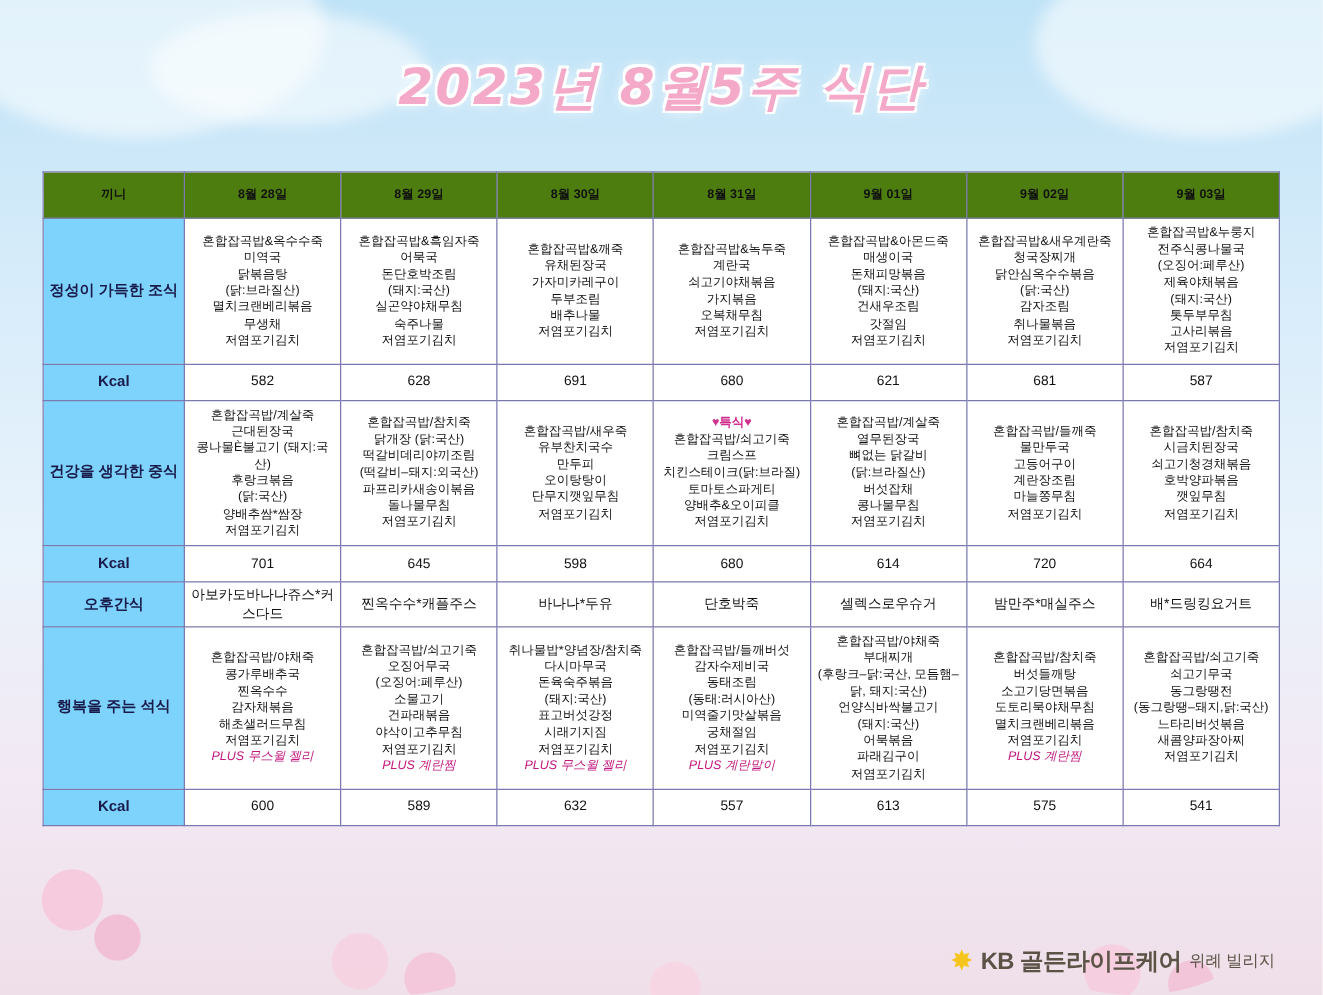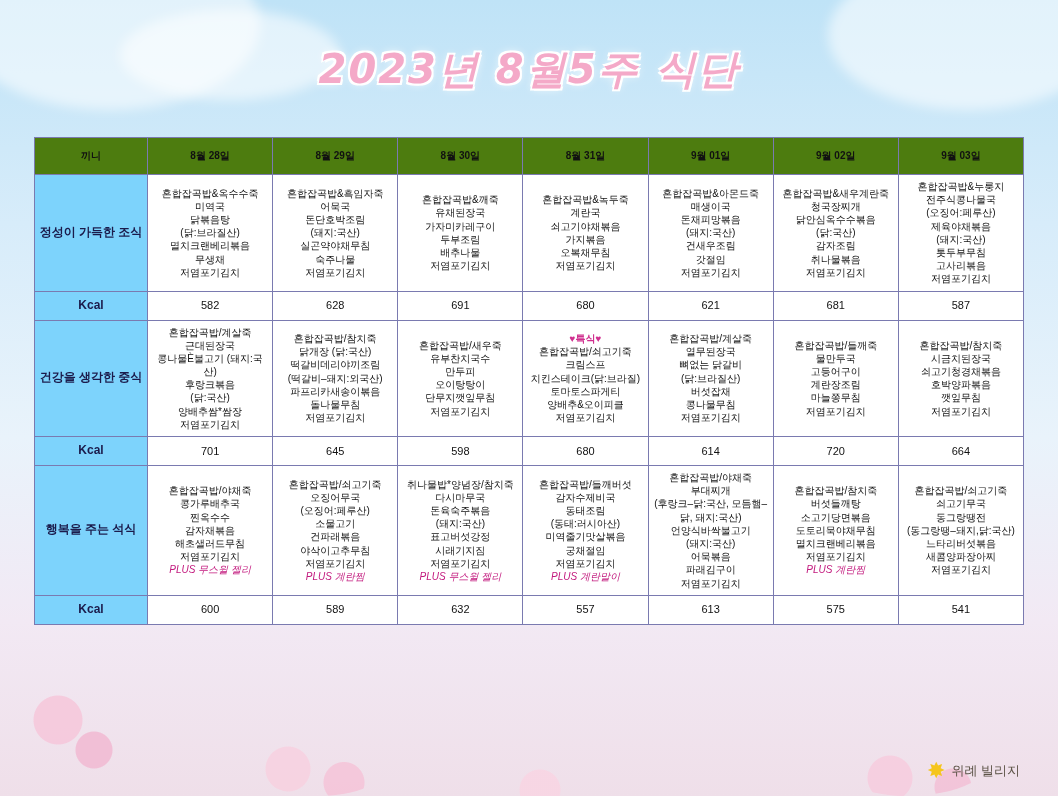--- a/index.html
+++ b/index.html
@@ -141,20 +141,30 @@
       <tr class="kcal">
         <td class="rowlabel">Kcal</td>
         <td class="cell"><span>701</span></td>
         <td class="cell"><span>645</span></td>
         <td class="cell"><span>598</span></td>
         <td class="cell"><span>680</span></td>
         <td class="cell"><span>614</span></td>
         <td class="cell"><span>720</span></td>
         <td class="cell"><span>664</span></td>
       </tr>
+      <tr class="snack">
+        <td class="rowlabel">오후간식</td>
+        <td class="cell"><span>아보카도바나나쥬스*커스다드</span></td>
+        <td class="cell"><span>찐옥수수*캐플주스</span></td>
+        <td class="cell"><span>바나나*두유</span></td>
+        <td class="cell"><span>단호박죽</span></td>
+        <td class="cell"><span>셀렉스로우슈거</span></td>
+        <td class="cell"><span>밤만주*매실주스</span></td>
+        <td class="cell"><span>배*드링킹요거트</span></td>
+      </tr>
       <tr class="meal">
         <td class="rowlabel">행복을 주는 석식</td>
         <td class="cell"><span>혼합잡곡밥/야채죽</span><br><span>콩가루배추국</span><br><span>찐옥수수</span><br><span>감자채볶음</span><br><span>해초샐러드무침</span><br><span>저염포기김치</span><br><span class="plus">PLUS 무스윌 젤리</span></td>
         <td class="cell"><span>혼합잡곡밥/쇠고기죽</span><br><span>오징어무국</span><br><span>(오징어:페루산)</span><br><span>소물고기</span><br><span>건파래볶음</span><br><span>야삭이고추무침</span><br><span>저염포기김치</span><br><span class="plus">PLUS 계란찜</span></td>
         <td class="cell"><span>취나물밥*양념장/참치죽</span><br><span>다시마무국</span><br><span>돈육숙주볶음</span><br><span>(돼지:국산)</span><br><span>표고버섯강정</span><br><span>시래기지짐</span><br><span>저염포기김치</span><br><span class="plus">PLUS 무스윌 젤리</span></td>
         <td class="cell"><span>혼합잡곡밥/들깨버섯</span><br><span>감자수제비국</span><br><span>동태조림</span><br><span>(동태:러시아산)</span><br><span>미역줄기맛살볶음</span><br><span>궁채절임</span><br><span>저염포기김치</span><br><span class="plus">PLUS 계란말이</span></td>
         <td class="cell"><span>혼합잡곡밥/야채죽</span><br><span>부대찌개</span><br><span>(후랑크–닭:국산, 모듬햄–닭, 돼지:국산)</span><br><span>언양식바싹불고기</span><br><span>(돼지:국산)</span><br><span>어묵볶음</span><br><span>파래김구이</span><br><span>저염포기김치</span></td>
         <td class="cell"><span>혼합잡곡밥/참치죽</span><br><span>버섯들깨탕</span><br><span>소고기당면볶음</span><br><span>도토리묵야채무침</span><br><span>멸치크랜베리볶음</span><br><span>저염포기김치</span><br><span class="plus">PLUS 계란찜</span></td>
         <td class="cell"><span>혼합잡곡밥/쇠고기죽</span><br><span>쇠고기무국</span><br><span>동그랑땡전</span><br><span>(동그랑땡–돼지,닭:국산)</span><br><span>느타리버섯볶음</span><br><span>새콤양파장아찌</span><br><span>저염포기김치</span></td>
       </tr>
@@ -166,14 +176,15 @@
         <td class="cell"><span>557</span></td>
         <td class="cell"><span>613</span></td>
         <td class="cell"><span>575</span></td>
         <td class="cell"><span>541</span></td>
       </tr>
     </tbody>
 </table>
 
 <div class="footer">
   <span class="kb-star">✸</span>
+  <span class="kb-logo">KB 골든라이프케어</span>
   <span class="kb-sub">위례 빌리지</span>
 </div>
 
 </body></html>

